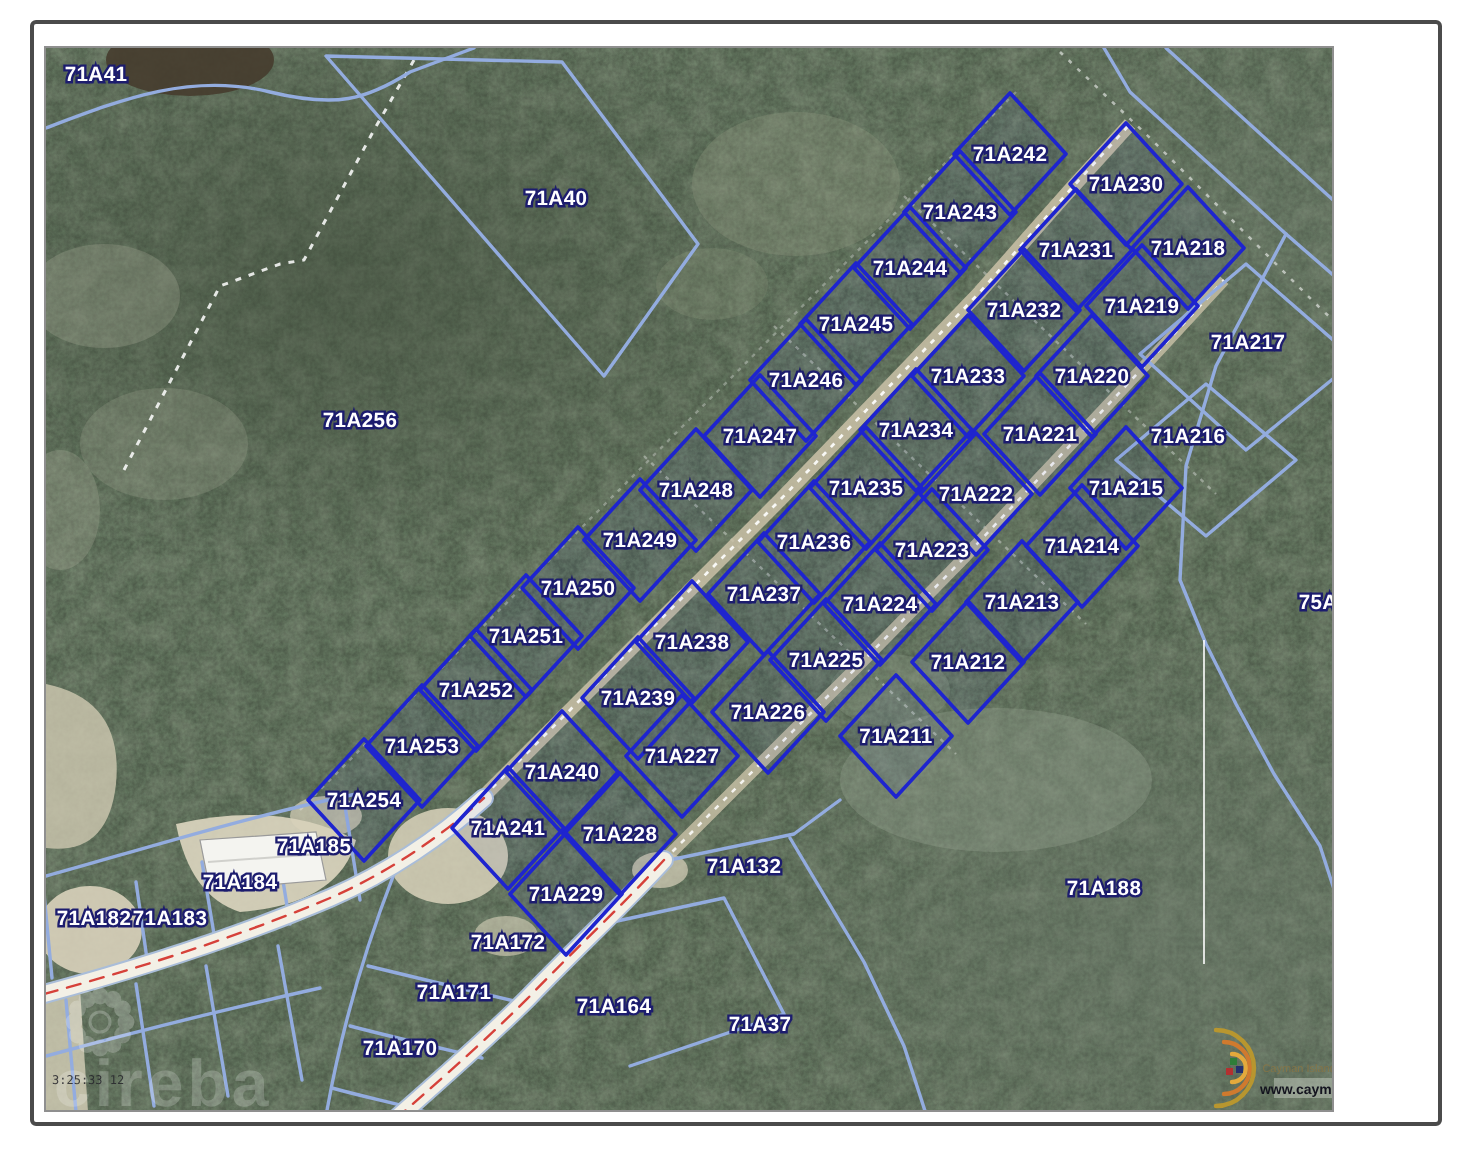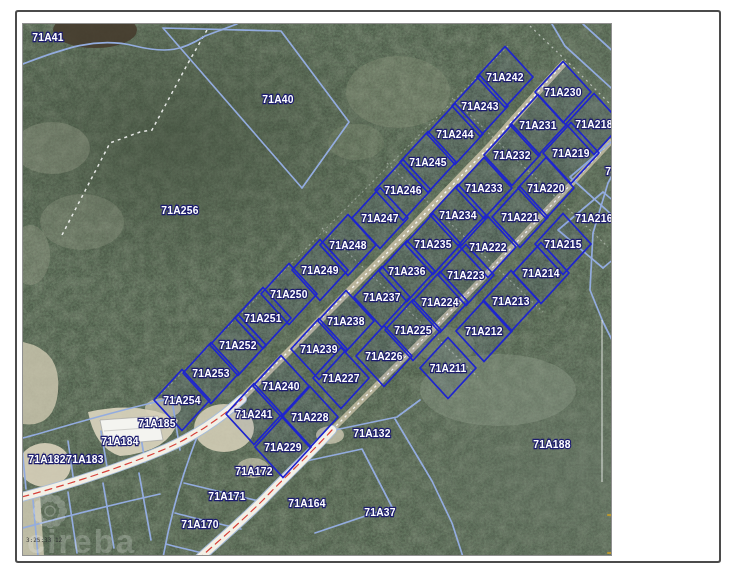--- a/index.html
+++ b/index.html
@@ -1,20 +1,20 @@
 <!DOCTYPE html>
 <html><head>
 <meta charset="utf-8">
 <style>
   html,body{margin:0;padding:0;background:#ffffff;}
   .page{position:relative;width:740px;height:580px;background:#ffffff;overflow:hidden;
         font-family:"Liberation Sans",sans-serif;}
   .print-frame{position:absolute;left:15px;top:10px;width:702px;height:549px;
                border:2px solid #4b4b4b;border-radius:3px;}
-  .map-area{position:absolute;left:23px;top:24px;width:588px;height:531px;
+  .map-area{position:absolute;left:23px;top:24px;width:643px;height:531px;
             outline:1px solid #8f8f8f;overflow:hidden;background:#4e5b4a;}
   .map-area svg{display:block;}
   .plabel{font-family:"Liberation Sans",sans-serif;font-size:10.3px;font-weight:bold;
           fill:#ffffff;stroke:#1c1c6e;stroke-width:2.4px;paint-order:stroke;
           text-anchor:middle;letter-spacing:.2px;}
   .credit1{font-family:"Liberation Sans",sans-serif;font-size:5.5px;fill:#8a7544;opacity:.85;text-anchor:end;}
   .credit2{font-family:"Liberation Sans",sans-serif;font-size:7px;font-weight:bold;fill:#14141f;text-anchor:end;}
   .wmark{font-family:"Liberation Sans",sans-serif;font-size:33px;font-weight:bold;
          fill:#ffffff;opacity:.20;letter-spacing:2px;}
   .tstamp{font-family:"DejaVu Sans Mono",monospace;font-size:6px;fill:#26262c;opacity:.85;}

